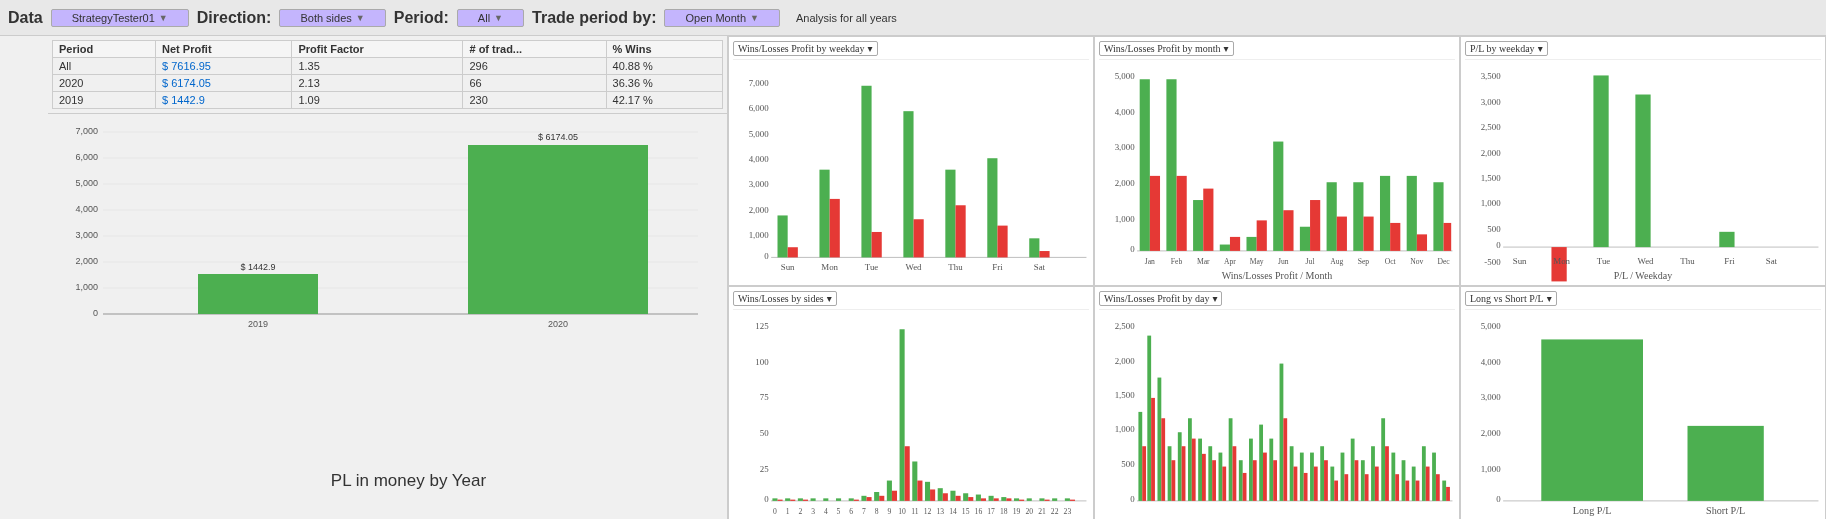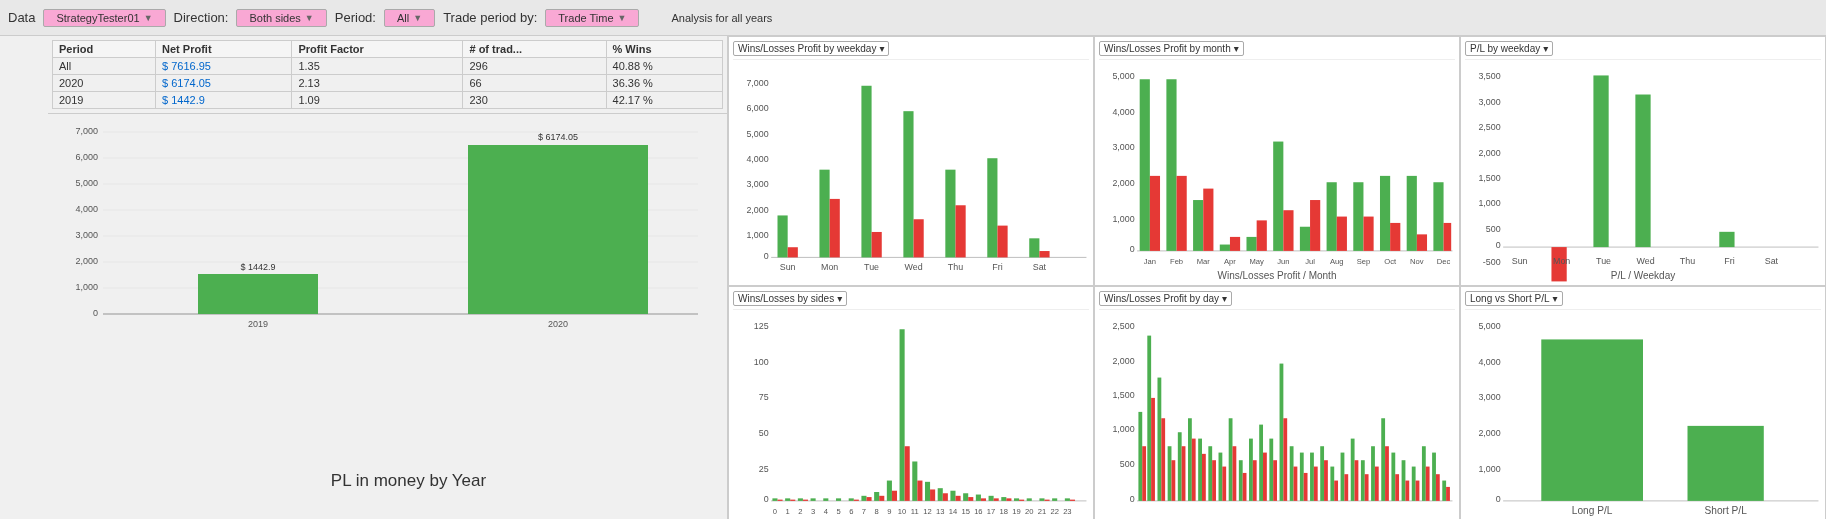--- a/index.html
+++ b/index.html
@@ -4,28 +4,28 @@
   <style>
     * { margin: 0; padding: 0; box-sizing: border-box; }
     body { font-family: Arial, sans-serif; font-size: 11px; background: #f0f0f0; color: #333; width: 1826px; height: 519px; overflow: hidden; }
 
     
     #toolbar {
       display: flex; align-items: center; gap: 8px;
       background: #e8e8e8; border-bottom: 1px solid #ccc;
       padding: 4px 8px; height: 36px;
     }
-    .toolbar-label { font-size: 13px; font-weight: normal; }
+    .toolbar-label { font-size: 16px; font-weight: bold; }
     .toolbar-select {
       display: inline-flex; align-items: center;
-      background: #f9a8d4; border: 1px solid #aaa; border-radius: 2px;
-      padding: 2px 12px; gap: 4px; cursor: pointer; font-size: 11px;
+      background: #c4b5fd; border: 1px solid #aaa; border-radius: 2px;
+      padding: 2px 20px; gap: 4px; cursor: pointer; font-size: 11px;
     }
     .toolbar-select .arrow { font-size: 9px; color: #666; }
-    .analysis-text { font-size: 11px; margin-left: 24px; }
+    .analysis-text { font-size: 11px; margin-left: 8px; }
 
     
     #main {
       display: flex; height: calc(519px - 36px); margin-left: 48px;
     }
 
     
     #left-panel {
       width: 680px; display: flex; flex-direction: column; border-right: 1px solid #ccc;
     }
@@ -43,20 +43,21 @@
     #bar-chart-section {
       flex: 1; position: relative; padding: 8px 8px 30px 50px;
       border-top: 1px solid #ccc;
     }
     .chart-title { text-align: center; font-size: 17px; margin-bottom: 4px; }
 
     
     #right-panel {
       flex: 1; display: grid; grid-template-columns: 1fr 1fr 1fr; grid-template-rows: 1fr 1fr;
       gap: 0;
+      font-family: Liberation Serif, serif;
     }
 
     .chart-box {
       border: 1px solid #ccc; background: white; display: flex; flex-direction: column;
       padding: 4px;
     }
     .chart-header {
       display: flex; align-items: center; justify-content: space-between;
       border-bottom: 1px solid #eee; padding-bottom: 3px; margin-bottom: 3px;
     }
@@ -84,21 +85,21 @@
     <span>Both sides</span>
     <span class="arrow">▼</span>
   </div>
   <span class="toolbar-label">Period:</span>
   <div class="toolbar-select">
     <span>All</span>
     <span class="arrow">▼</span>
   </div>
   <span class="toolbar-label">Trade period by:</span>
   <div class="toolbar-select">
-    <span>Trade Time</span>
+    <span>Open Month</span>
     <span class="arrow">▼</span>
   </div>
   <span class="analysis-text">Analysis for all years</span>
 </div>
 
 <div id="main">
 
   <div id="left-panel">
 
     <div id="table-section">

